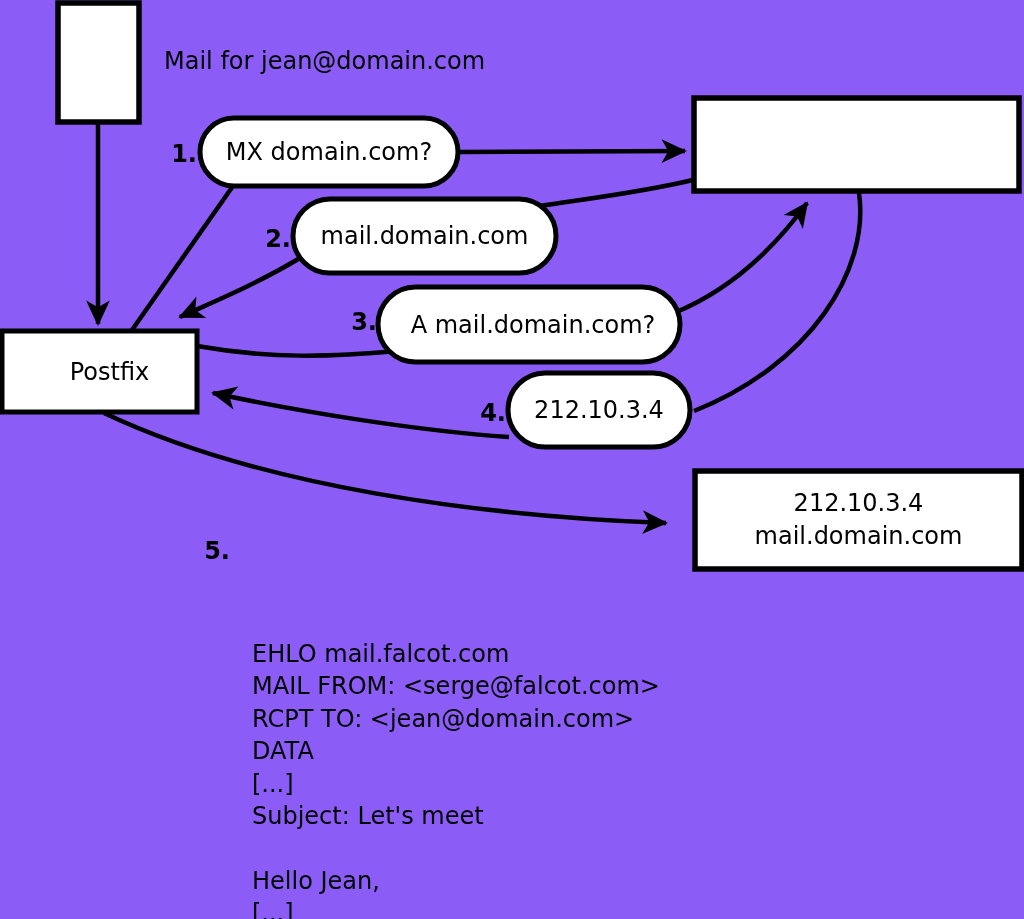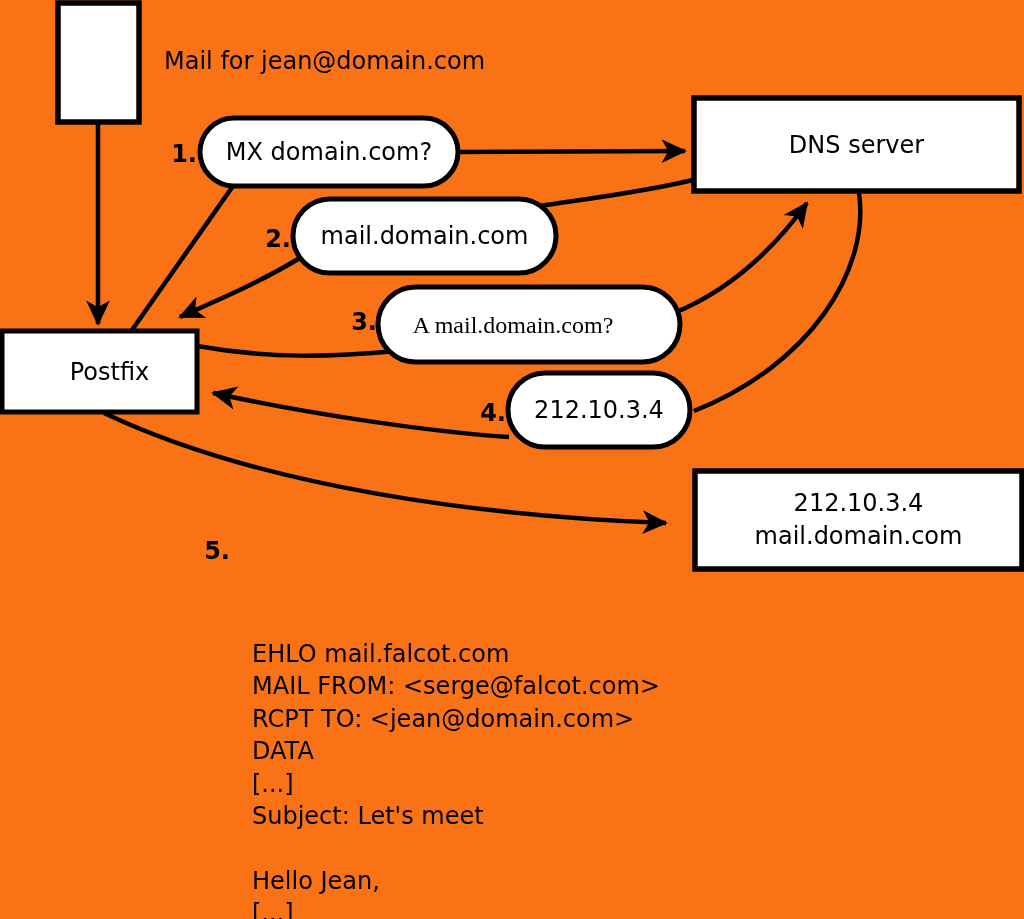--- a/index.html
+++ b/index.html
@@ -1,17 +1,17 @@
 <!DOCTYPE html>
 <html><head>
 <meta charset="utf-8">
 <style>
   html,body{margin:0;padding:0;background:#fff;}
   #stage{
-    position:relative;width:1024px;height:919px;background:#f97316;
+    position:relative;width:1024px;height:919px;background:#8b5cf6;
     font-family:"DejaVu Sans","Liberation Sans",sans-serif;color:#000;
     overflow:hidden;
   }
   #diagram-svg{position:absolute;left:0;top:0;}
   .t{position:absolute;font-size:24px;line-height:1.25;white-space:nowrap;}
   .c{display:flex;align-items:center;justify-content:center;text-align:center;}
   .col{flex-direction:column;line-height:33px;}
   .num{font-weight:bold;text-align:right;}
   .pre{white-space:pre;line-height:32.4px;margin-top:42px;}
 </style>
@@ -49,36 +49,35 @@
       <rect x="293" y="199" width="263" height="74" rx="37" ry="37" stroke-width="5"></rect>
       <rect x="378" y="287" width="302" height="75" rx="37.5" ry="37.5" stroke-width="5"></rect>
       <rect x="508" y="373" width="182" height="74" rx="37" ry="37" stroke-width="5"></rect>
     </g>
   </svg>
 
   <div class="t" style="left:164px;top:46px;">Mail for jean@domain.com</div>
 
   <div class="t c" style="left:12px;top:331px;width:195px;height:81px;">Postfix</div>
 
-  <div class="t c" style="left:694px;top:98px;width:325px;height:93px;">DNS server</div>
 
   <div class="t c col" style="left:695px;top:471px;width:327px;height:98px;">
     <div>212.10.3.4</div>
     <div>mail.domain.com</div>
   </div>
 
   <div class="t num" style="left:150px;top:139px;width:47px;">1.</div>
   <div class="t num" style="left:244px;top:224px;width:47px;">2.</div>
   <div class="t num" style="left:330px;top:307px;width:47px;">3.</div>
   <div class="t num" style="left:459px;top:398px;width:47px;">4.</div>
   <div class="t num" style="left:183px;top:536px;width:47px;">5.</div>
 
   <div class="t c" style="left:200px;top:118px;width:258px;height:68px;">MX domain.com?</div>
   <div class="t c" style="left:293px;top:199px;width:263px;height:74px;">mail.domain.com</div>
-  <div class="t c" style="left:362px;top:287px;width:302px;height:75px;font-family:Liberation Serif, serif;">A mail.domain.com?</div>
+  <div class="t c" style="left:382px;top:287px;width:302px;height:75px;">A mail.domain.com?</div>
   <div class="t c" style="left:508px;top:373px;width:182px;height:74px;">212.10.3.4</div>
 
 
   <div class="t pre" style="left:252px;top:596px;">EHLO mail.falcot.com
 MAIL FROM: &lt;serge@falcot.com&gt;
 RCPT TO: &lt;jean@domain.com&gt;
 DATA
 [...]
 Subject: Let's meet
 

